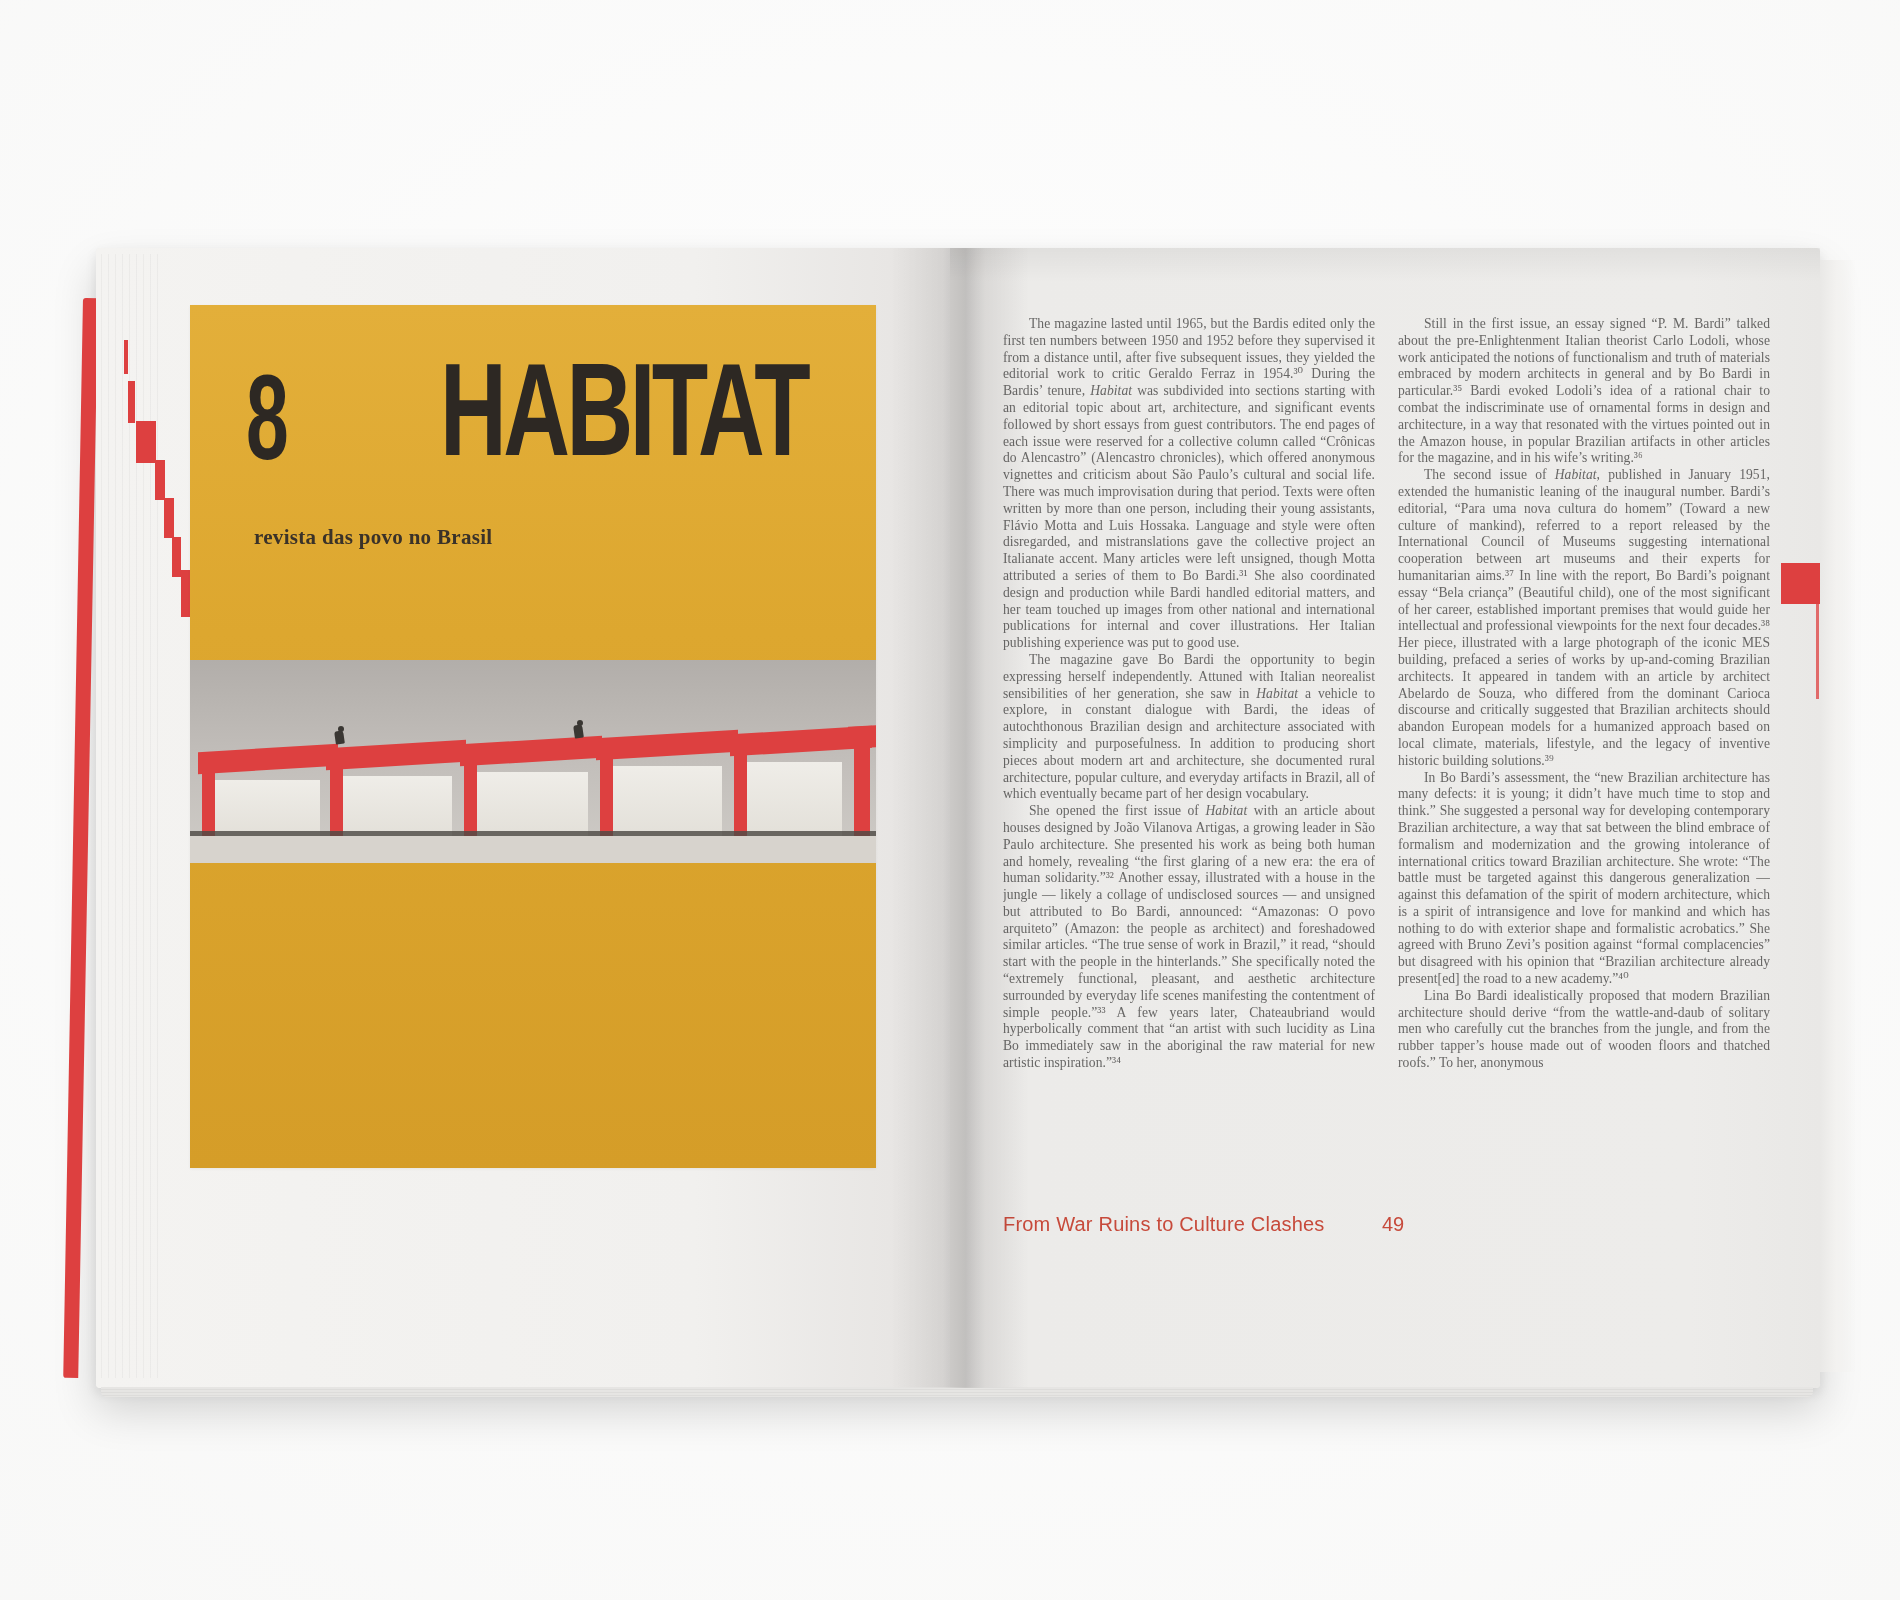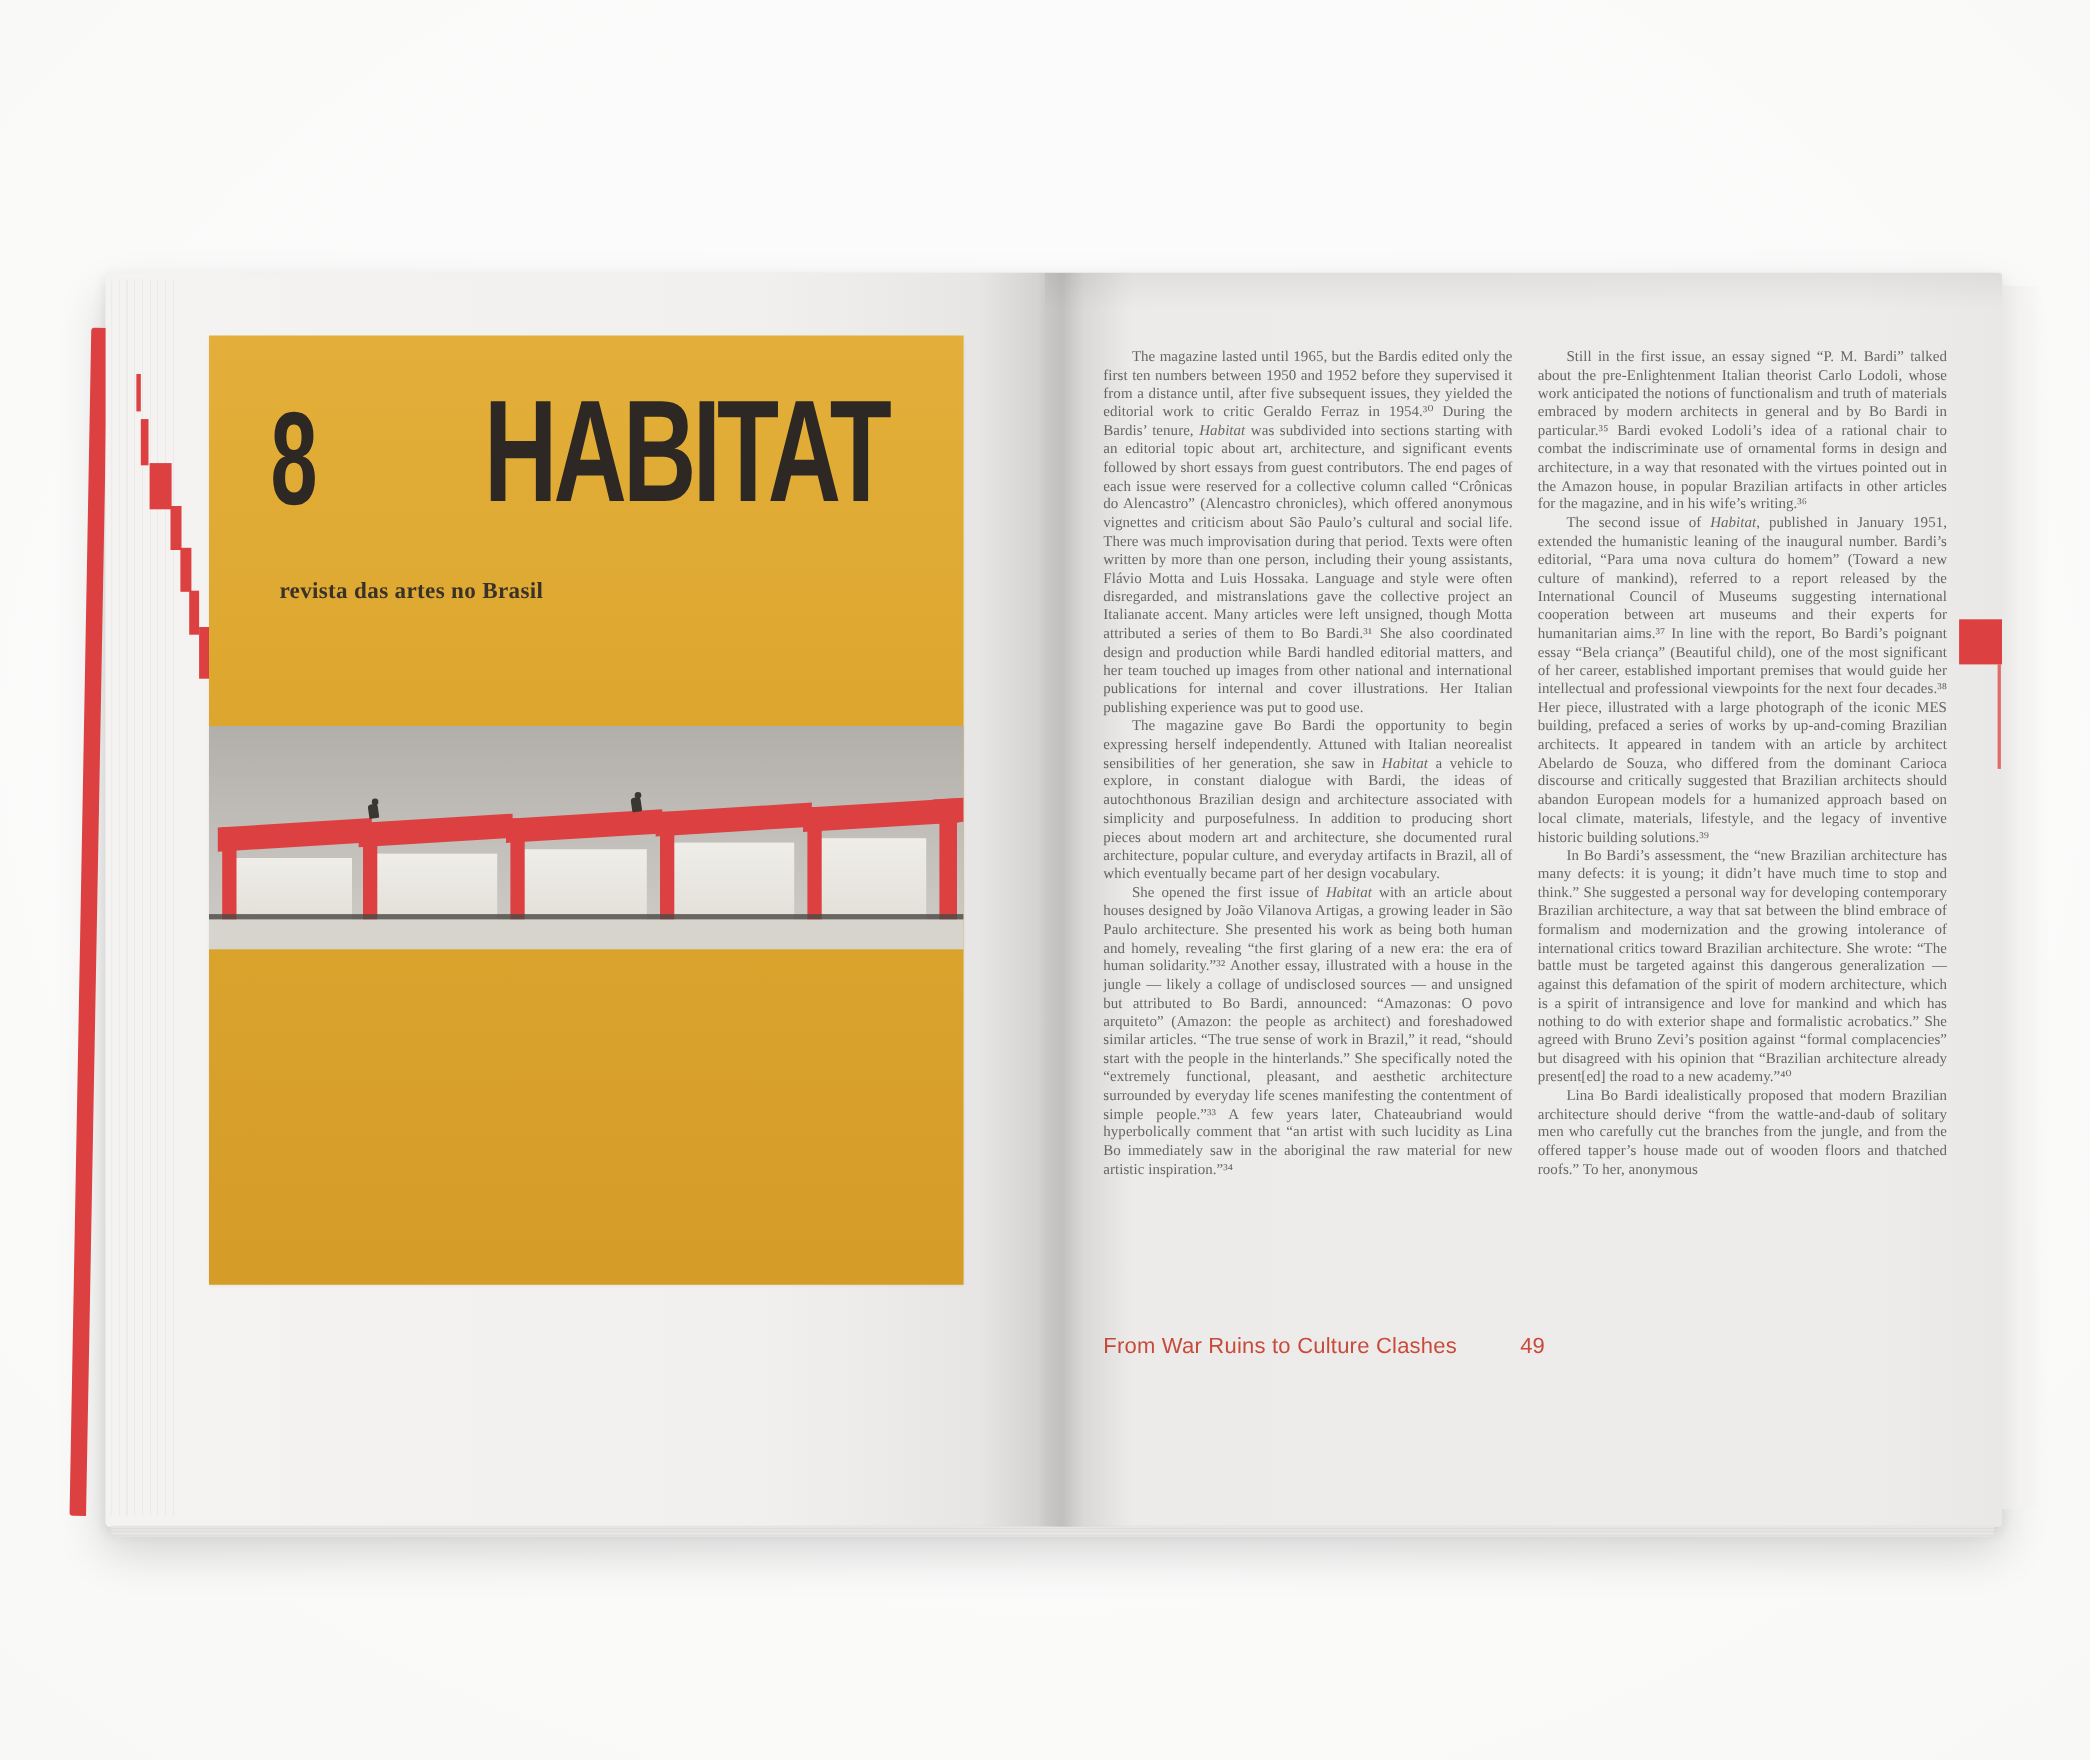--- a/index.html
+++ b/index.html
@@ -138,21 +138,21 @@
       <div class="stair st2"></div>
       <div class="stair st3"></div>
       <div class="stair st4"></div>
       <div class="stair st5"></div>
       <div class="stair st6"></div>
       <div class="stair st7"></div>
 
       <div class="cover">
         <div class="issue-no">8</div>
         <div class="masthead">HABITAT</div>
-        <div class="tagline">revista das artes no Brasil</div>
+        <div class="tagline">revista das povo no Brasil</div>
 
         <div class="cover-photo">
           <div class="beam b1"></div>
           <div class="beam b2"></div>
           <div class="beam b3"></div>
           <div class="beam b4"></div>
           <div class="beam b5"></div>
           <div class="beam b6"></div>
           <div class="slab sl1"></div>
           <div class="slab sl2"></div>
@@ -177,21 +177,21 @@
     <div class="page-right">
       <div class="col col1">
           <p>The magazine lasted until 1965, but the Bardis edited only the first ten numbers between 1950 and 1952 before they supervised it from a distance until, after five subsequent issues, they yielded the editorial work to critic Geraldo Ferraz in 1954.³⁰ During the Bardis’ tenure, <i>Habitat</i> was subdivided into sections starting with an editorial topic about art, architecture, and significant events followed by short essays from guest contributors. The end pages of each issue were reserved for a collective column called “Crônicas do Alencastro” (Alencastro chronicles), which offered anonymous vignettes and criticism about São Paulo’s cultural and social life. There was much improvisation during that period. Texts were often written by more than one person, including their young assistants, Flávio Motta and Luis Hossaka. Language and style were often disregarded, and mistranslations gave the collective project an Italianate accent. Many articles were left unsigned, though Motta attributed a series of them to Bo Bardi.³¹ She also coordinated design and production while Bardi handled editorial matters, and her team touched up images from other national and international publications for internal and cover illustrations. Her Italian publishing experience was put to good use.</p>
           <p>The magazine gave Bo Bardi the opportunity to begin expressing herself independently. Attuned with Italian neorealist sensibilities of her generation, she saw in <i>Habitat</i> a vehicle to explore, in constant dialogue with Bardi, the ideas of autochthonous Brazilian design and architecture associated with simplicity and purposefulness. In addition to producing short pieces about modern art and architecture, she documented rural architecture, popular culture, and everyday artifacts in Brazil, all of which eventually became part of her design vocabulary.</p>
           <p>She opened the first issue of <i>Habitat</i> with an article about houses designed by João Vilanova Artigas, a growing leader in São Paulo architecture. She presented his work as being both human and homely, revealing “the first glaring of a new era: the era of human solidarity.”³² Another essay, illustrated with a house in the jungle — likely a collage of undisclosed sources — and unsigned but attributed to Bo Bardi, announced: “Amazonas: O povo arquiteto” (Amazon: the people as architect) and foreshadowed similar articles. “The true sense of work in Brazil,” it read, “should start with the people in the hinterlands.” She specifically noted the “extremely functional, pleasant, and aesthetic architecture surrounded by everyday life scenes manifesting the contentment of simple people.”³³ A few years later, Chateaubriand would hyperbolically comment that “an artist with such lucidity as Lina Bo immediately saw in the aboriginal the raw material for new artistic inspiration.”³⁴</p>
         </div>
       <div class="col col2">
           <p>Still in the first issue, an essay signed “P. M. Bardi” talked about the pre-Enlightenment Italian theorist Carlo Lodoli, whose work anticipated the notions of functionalism and truth of materials embraced by modern architects in general and by Bo Bardi in particular.³⁵ Bardi evoked Lodoli’s idea of a rational chair to combat the indiscriminate use of ornamental forms in design and architecture, in a way that resonated with the virtues pointed out in the Amazon house, in popular Brazilian artifacts in other articles for the magazine, and in his wife’s writing.³⁶</p>
           <p>The second issue of <i>Habitat</i>, published in January 1951, extended the humanistic leaning of the inaugural number. Bardi’s editorial, “Para uma nova cultura do homem” (Toward a new culture of mankind), referred to a report released by the International Council of Museums suggesting international cooperation between art museums and their experts for humanitarian aims.³⁷ In line with the report, Bo Bardi’s poignant essay “Bela criança” (Beautiful child), one of the most significant of her career, established important premises that would guide her intellectual and professional viewpoints for the next four decades.³⁸ Her piece, illustrated with a large photograph of the iconic MES building, prefaced a series of works by up-and-coming Brazilian architects. It appeared in tandem with an article by architect Abelardo de Souza, who differed from the dominant Carioca discourse and critically suggested that Brazilian architects should abandon European models for a humanized approach based on local climate, materials, lifestyle, and the legacy of inventive historic building solutions.³⁹</p>
           <p>In Bo Bardi’s assessment, the “new Brazilian architecture has many defects: it is young; it didn’t have much time to stop and think.” She suggested a personal way for developing contemporary Brazilian architecture, a way that sat between the blind embrace of formalism and modernization and the growing intolerance of international critics toward Brazilian architecture. She wrote: “The battle must be targeted against this dangerous generalization — against this defamation of the spirit of modern architecture, which is a spirit of intransigence and love for mankind and which has nothing to do with exterior shape and formalistic acrobatics.” She agreed with Bruno Zevi’s position against “formal complacencies” but disagreed with his opinion that “Brazilian architecture already present[ed] the road to a new academy.”⁴⁰</p>
-          <p>Lina Bo Bardi idealistically proposed that modern Brazilian architecture should derive “from the wattle-and-daub of solitary men who carefully cut the branches from the jungle, and from the offered tapper’s house made out of wooden floors and thatched roofs.” To her, anonymous</p>
+          <p>Lina Bo Bardi idealistically proposed that modern Brazilian architecture should derive “from the wattle-and-daub of solitary men who carefully cut the branches from the jungle, and from the rubber tapper’s house made out of wooden floors and thatched roofs.” To her, anonymous</p>
         </div>
       <div class="footer-title">From War Ruins to Culture Clashes</div>
       <div class="page-number">49</div>
       <div class="red-tab"></div>
       <div class="red-tab-line"></div>
     </div>
 
     <div class="right-fore-edge"></div>
     <div class="gutter-shadow"></div>
   </div>

